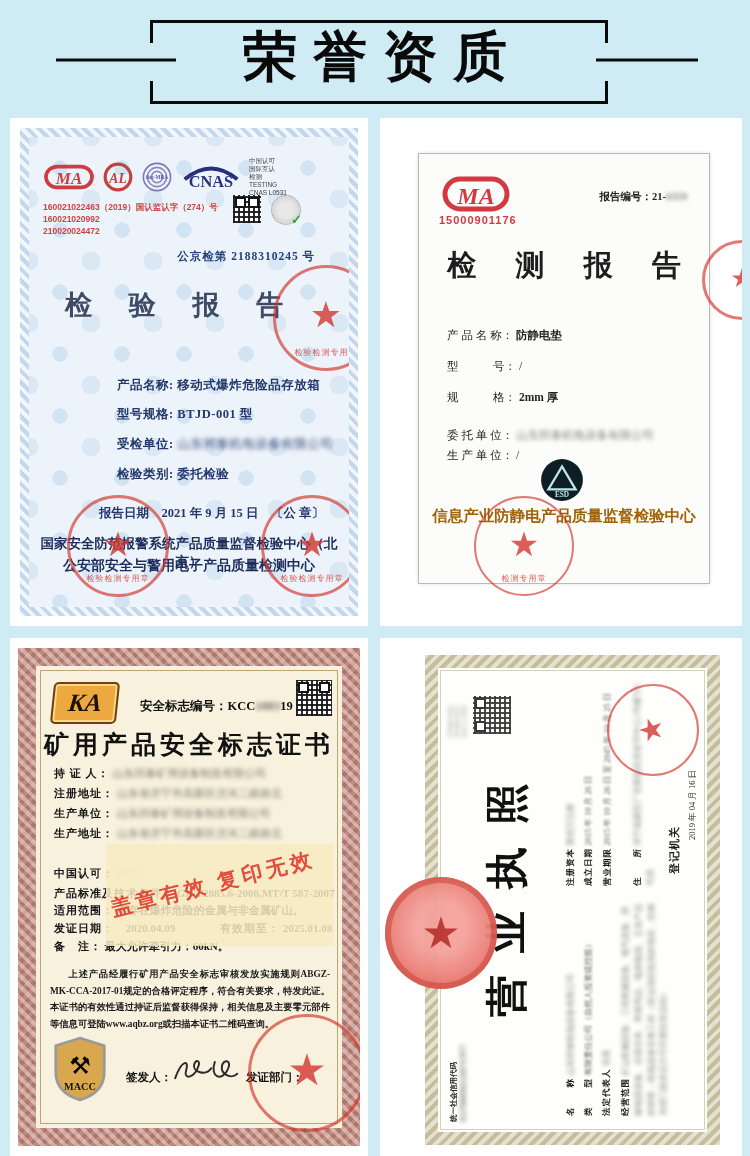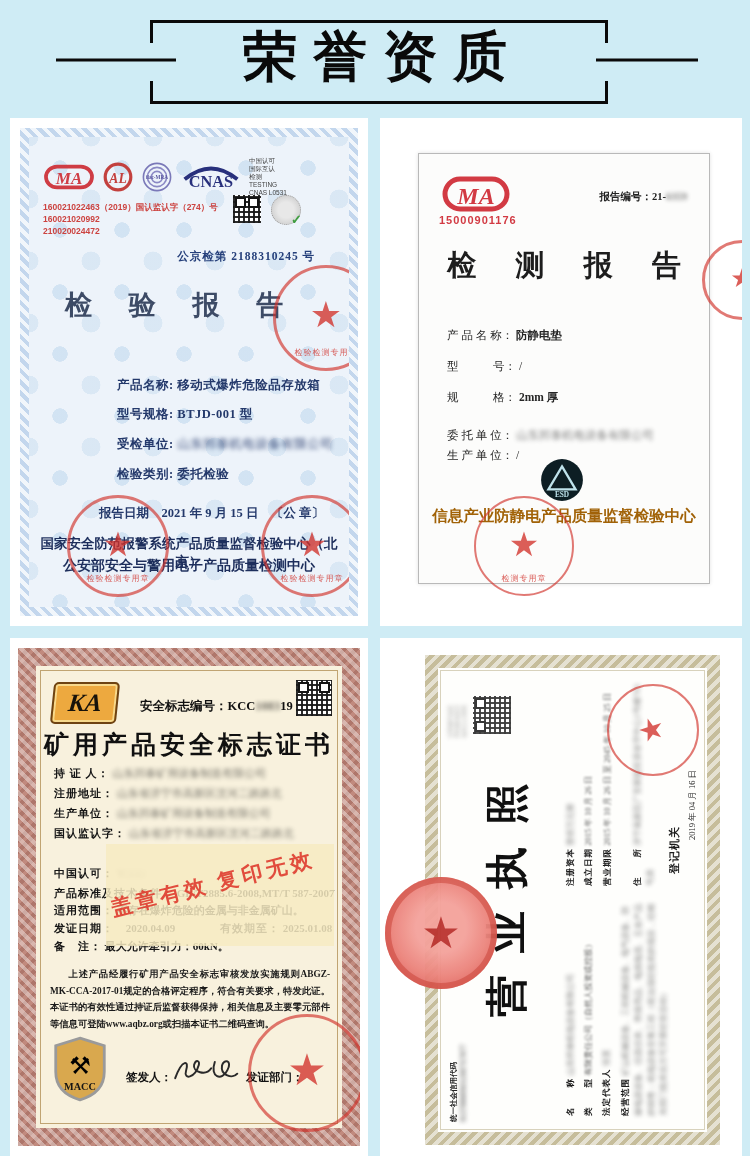--- a/index.html
+++ b/index.html
@@ -304,21 +304,21 @@
       </div>
       <div class="c3-row" style="top:120px;">
         <b>注册地址：</b>
         <span class="blur">山东省济宁市高新区汶河二路路北</span>
       </div>
       <div class="c3-row" style="top:140px;">
         <b>生产单位：</b>
         <span class="blur">山东邦泰矿用设备制造有限公司</span>
       </div>
       <div class="c3-row" style="top:160px;">
-        <b>国认监认字：</b>
+        <b>生产地址：</b>
         <span class="blur">山东省济宁市高新区汶河二路路北</span>
       </div>
       <div class="c3-row" style="top:200px;">
         <b>中国认可：</b>
         <span class="blur">Y□□□</span>
       </div>
       <div class="c3-row" style="top:220px;">
         <b>产品标准及技术条件：</b>
         <span style="font-weight:bold;">GB/T2885.6-2008,MT/T 587-2007</span>
       </div>

